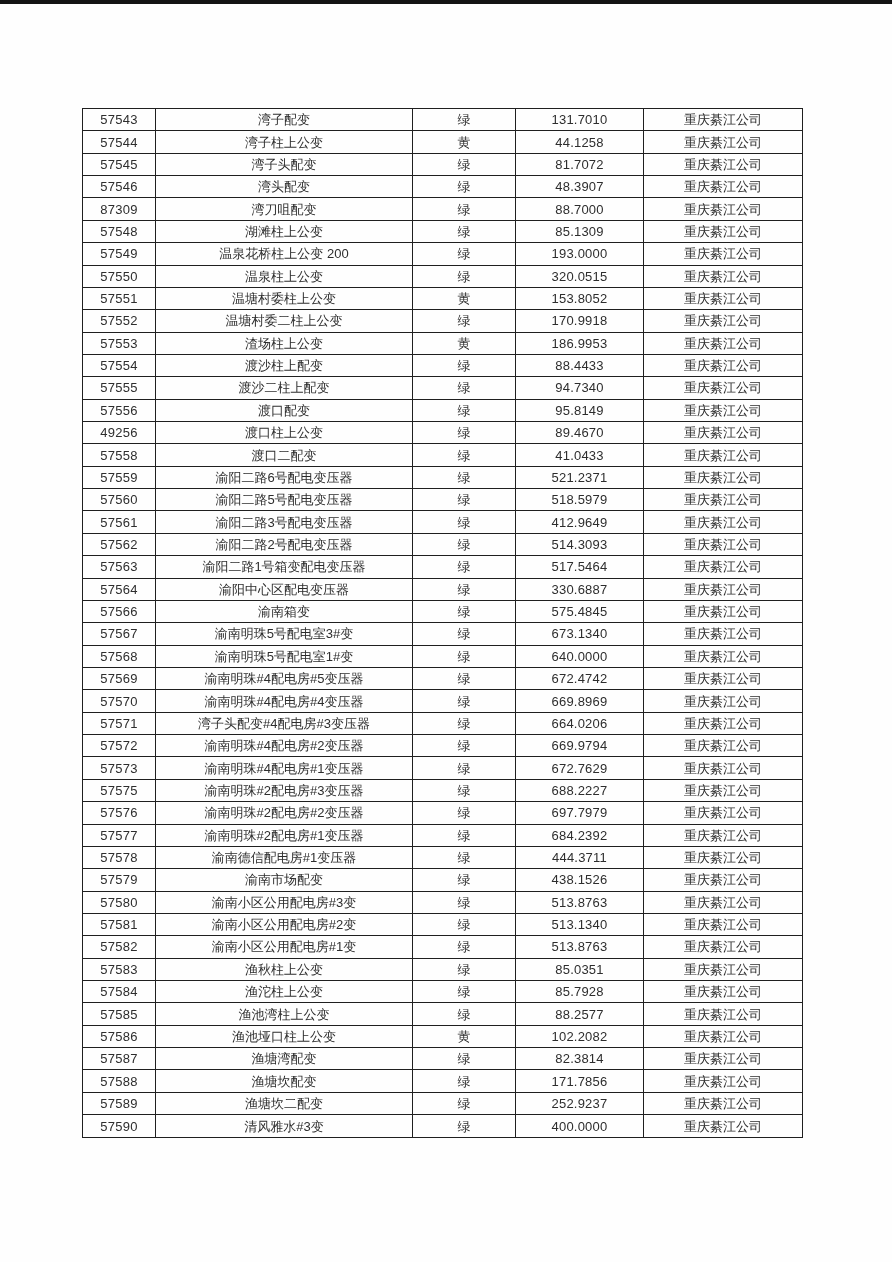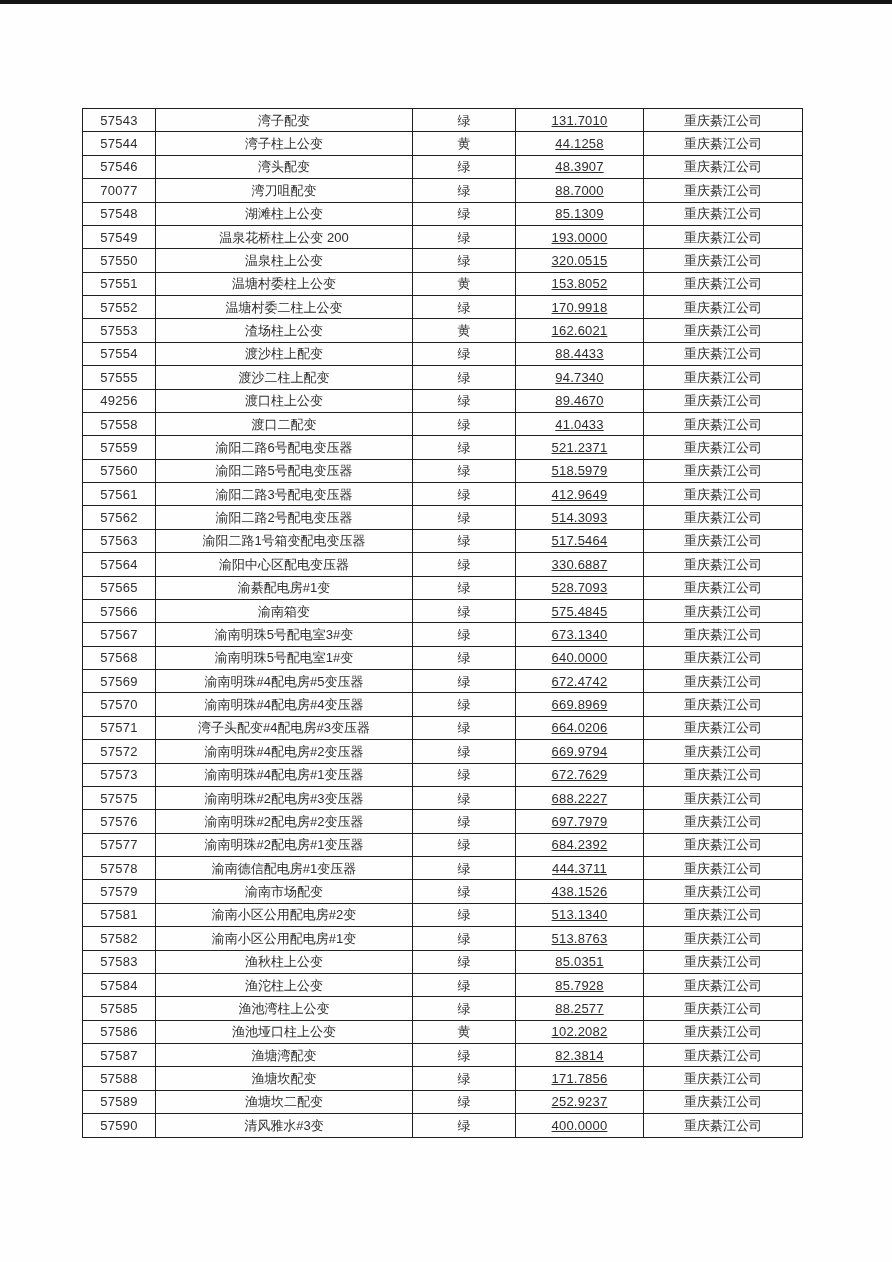--- a/index.html
+++ b/index.html
@@ -46,21 +46,21 @@
     height: 19.8px;
     text-align: center;
     vertical-align: middle;
     font-size: 13px;
     line-height: 1;
     color: #2d2d2d;
     white-space: nowrap;
     overflow: hidden;
   }
   table.grid td.c0 { letter-spacing: 0.3px; }
-  table.grid td.c3 { letter-spacing: 0.2px; text-decoration: underline; }
+  table.grid td.c3 { letter-spacing: 0.2px; }
 </style>
 </head>
 <body>
 
 <div class="sheet">
   <div class="top-bar"></div>
 
   <table class="grid">
     <colgroup>
       <col style="width:73px">
@@ -78,28 +78,35 @@
           <td class="c4">重庆綦江公司</td>
         </tr>
         <tr>
           <td class="c0">57544</td>
           <td class="c1">湾子柱上公变</td>
           <td class="c2">黄</td>
           <td class="c3">44.1258</td>
           <td class="c4">重庆綦江公司</td>
         </tr>
         <tr>
+          <td class="c0">57545</td>
+          <td class="c1">湾子头配变</td>
+          <td class="c2">绿</td>
+          <td class="c3">81.7072</td>
+          <td class="c4">重庆綦江公司</td>
+        </tr>
+        <tr>
           <td class="c0">57546</td>
           <td class="c1">湾头配变</td>
           <td class="c2">绿</td>
           <td class="c3">48.3907</td>
           <td class="c4">重庆綦江公司</td>
         </tr>
         <tr>
-          <td class="c0">70077</td>
+          <td class="c0">87309</td>
           <td class="c1">湾刀咀配变</td>
           <td class="c2">绿</td>
           <td class="c3">88.7000</td>
           <td class="c4">重庆綦江公司</td>
         </tr>
         <tr>
           <td class="c0">57548</td>
           <td class="c1">湖滩柱上公变</td>
           <td class="c2">绿</td>
           <td class="c3">85.1309</td>
@@ -130,38 +137,45 @@
           <td class="c0">57552</td>
           <td class="c1">温塘村委二柱上公变</td>
           <td class="c2">绿</td>
           <td class="c3">170.9918</td>
           <td class="c4">重庆綦江公司</td>
         </tr>
         <tr>
           <td class="c0">57553</td>
           <td class="c1">渣场柱上公变</td>
           <td class="c2">黄</td>
-          <td class="c3">162.6021</td>
+          <td class="c3">186.9953</td>
           <td class="c4">重庆綦江公司</td>
         </tr>
         <tr>
           <td class="c0">57554</td>
           <td class="c1">渡沙柱上配变</td>
           <td class="c2">绿</td>
           <td class="c3">88.4433</td>
           <td class="c4">重庆綦江公司</td>
         </tr>
         <tr>
           <td class="c0">57555</td>
           <td class="c1">渡沙二柱上配变</td>
           <td class="c2">绿</td>
           <td class="c3">94.7340</td>
           <td class="c4">重庆綦江公司</td>
         </tr>
         <tr>
+          <td class="c0">57556</td>
+          <td class="c1">渡口配变</td>
+          <td class="c2">绿</td>
+          <td class="c3">95.8149</td>
+          <td class="c4">重庆綦江公司</td>
+        </tr>
+        <tr>
           <td class="c0">49256</td>
           <td class="c1">渡口柱上公变</td>
           <td class="c2">绿</td>
           <td class="c3">89.4670</td>
           <td class="c4">重庆綦江公司</td>
         </tr>
         <tr>
           <td class="c0">57558</td>
           <td class="c1">渡口二配变</td>
           <td class="c2">绿</td>
@@ -204,27 +218,20 @@
           <td class="c4">重庆綦江公司</td>
         </tr>
         <tr>
           <td class="c0">57564</td>
           <td class="c1">渝阳中心区配电变压器</td>
           <td class="c2">绿</td>
           <td class="c3">330.6887</td>
           <td class="c4">重庆綦江公司</td>
         </tr>
         <tr>
-          <td class="c0">57565</td>
-          <td class="c1">渝綦配电房#1变</td>
-          <td class="c2">绿</td>
-          <td class="c3">528.7093</td>
-          <td class="c4">重庆綦江公司</td>
-        </tr>
-        <tr>
           <td class="c0">57566</td>
           <td class="c1">渝南箱变</td>
           <td class="c2">绿</td>
           <td class="c3">575.4845</td>
           <td class="c4">重庆綦江公司</td>
         </tr>
         <tr>
           <td class="c0">57567</td>
           <td class="c1">渝南明珠5号配电室3#变</td>
           <td class="c2">绿</td>
@@ -299,20 +306,27 @@
           <td class="c1">渝南德信配电房#1变压器</td>
           <td class="c2">绿</td>
           <td class="c3">444.3711</td>
           <td class="c4">重庆綦江公司</td>
         </tr>
         <tr>
           <td class="c0">57579</td>
           <td class="c1">渝南市场配变</td>
           <td class="c2">绿</td>
           <td class="c3">438.1526</td>
+          <td class="c4">重庆綦江公司</td>
+        </tr>
+        <tr>
+          <td class="c0">57580</td>
+          <td class="c1">渝南小区公用配电房#3变</td>
+          <td class="c2">绿</td>
+          <td class="c3">513.8763</td>
           <td class="c4">重庆綦江公司</td>
         </tr>
         <tr>
           <td class="c0">57581</td>
           <td class="c1">渝南小区公用配电房#2变</td>
           <td class="c2">绿</td>
           <td class="c3">513.1340</td>
           <td class="c4">重庆綦江公司</td>
         </tr>
         <tr>

